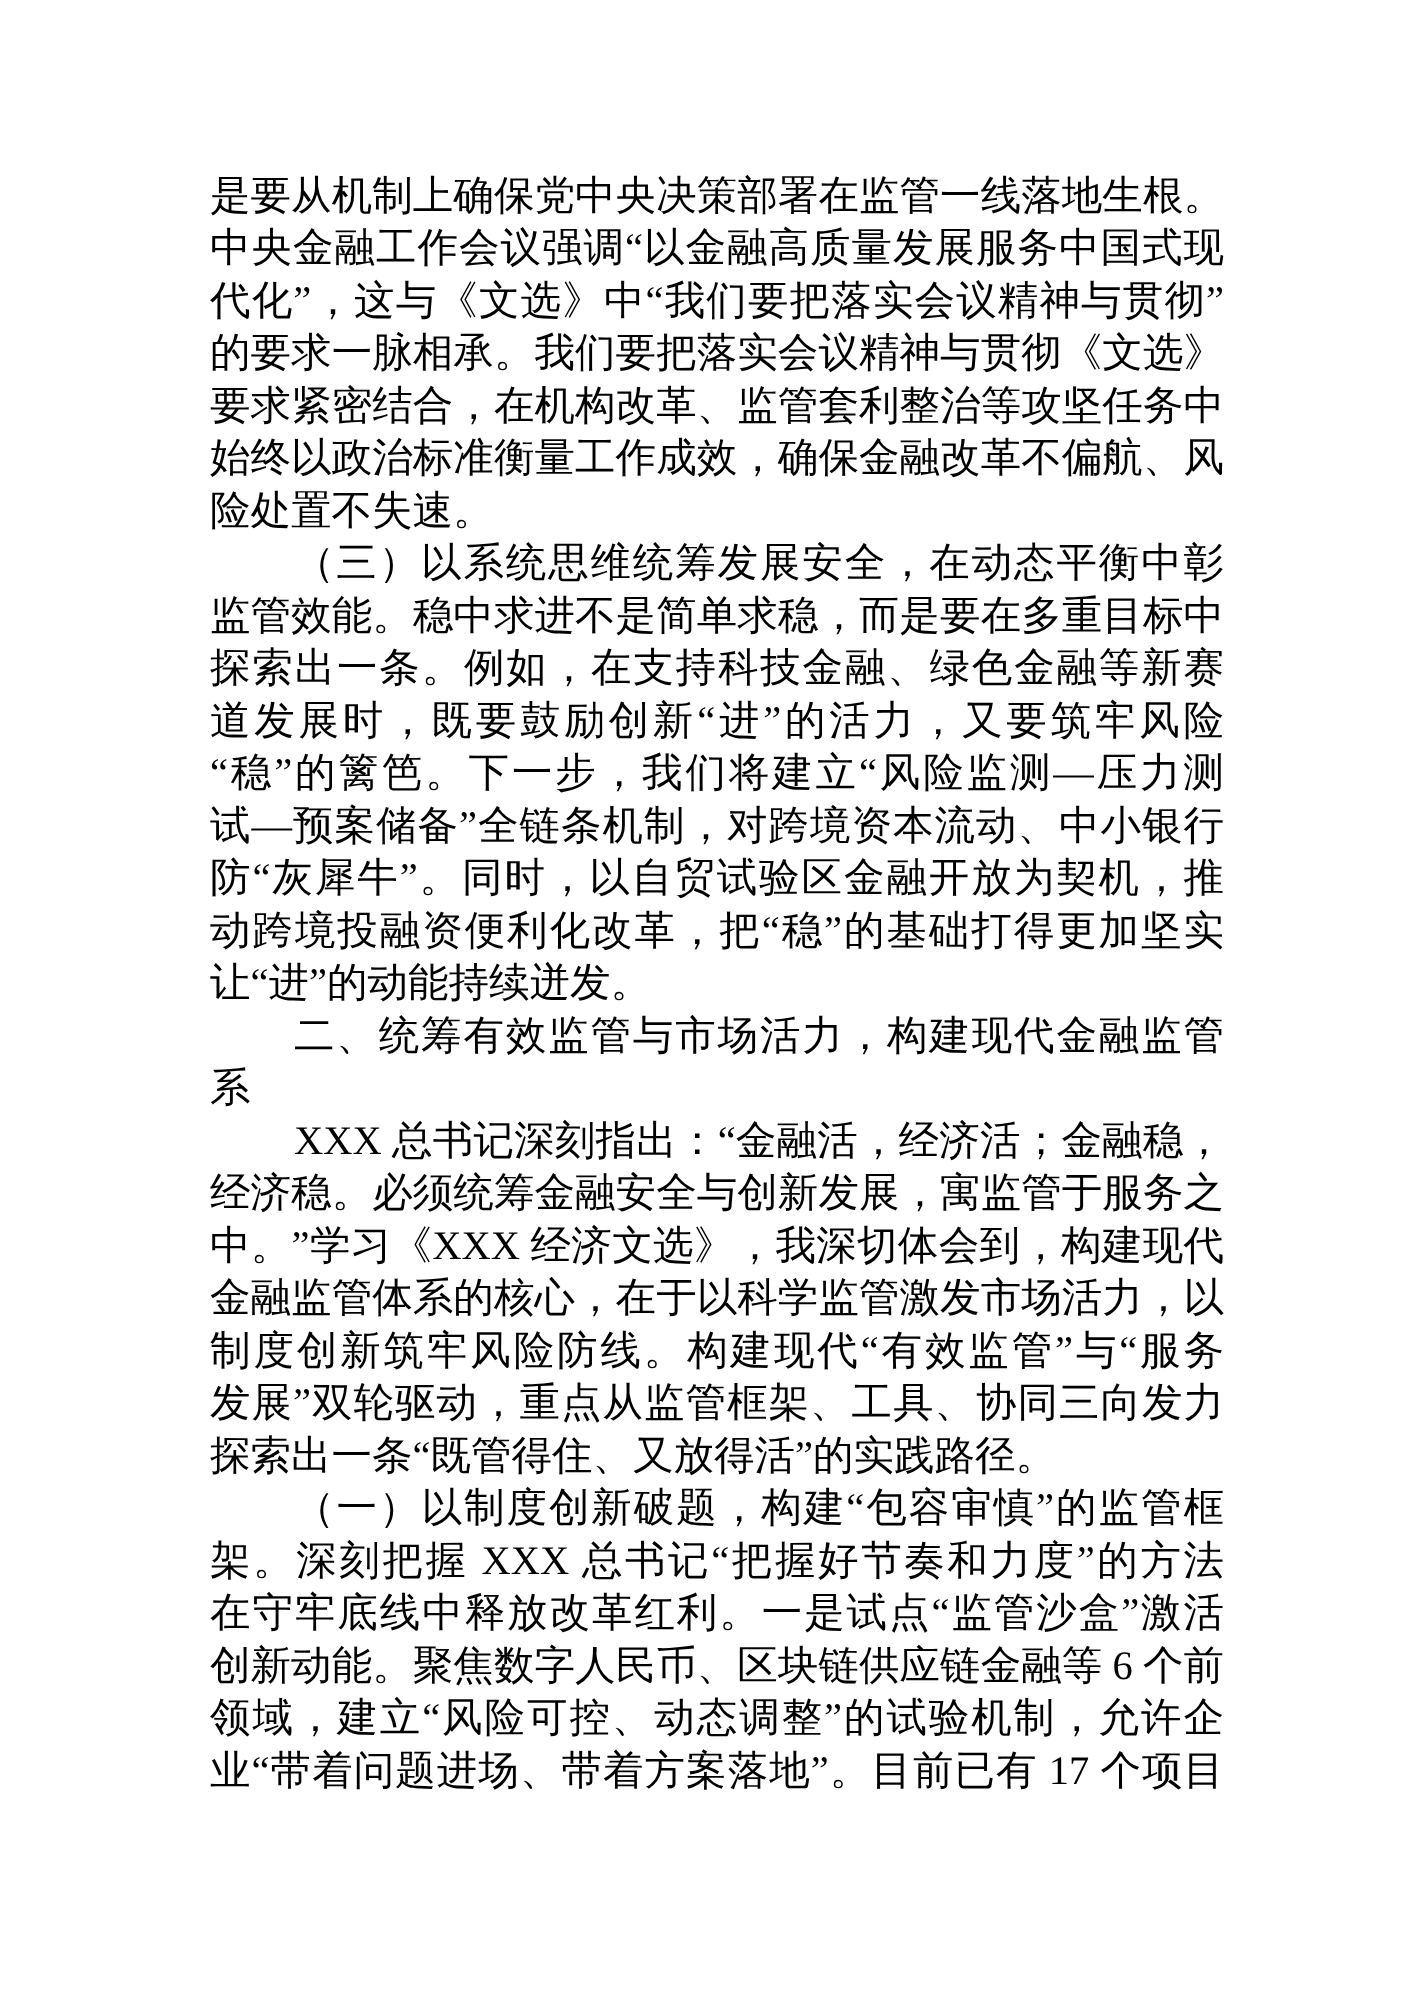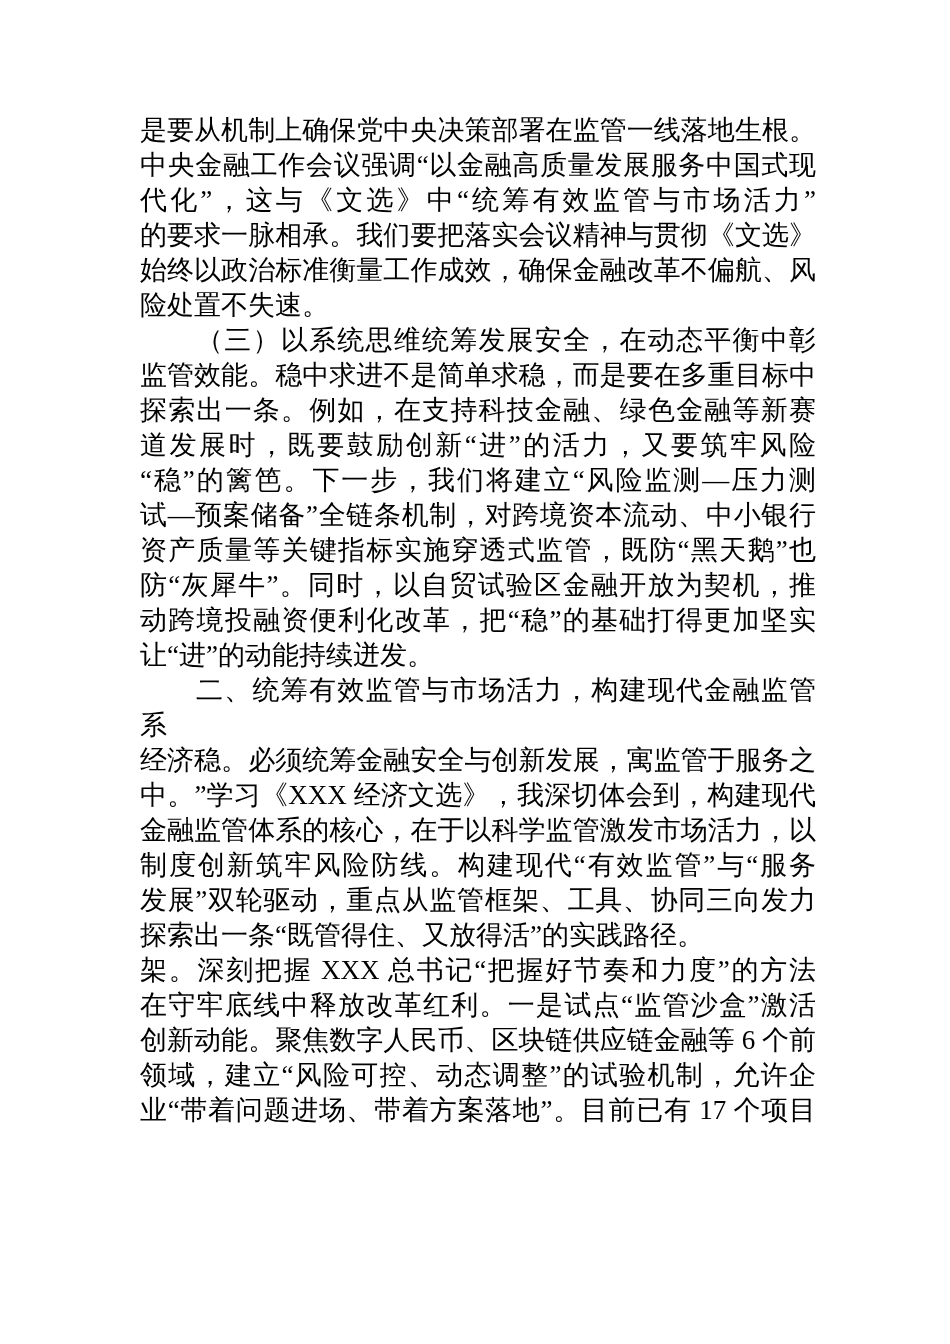--- a/index.html
+++ b/index.html
@@ -40,41 +40,43 @@
     text-align-last: left;
   }
 </style>
 </head>
 <body>
 
 <div class="page">
   <div class="text-block">
       <div class="line">是要从机制上确保党中央决策部署在监管一线落地生根。</div>
       <div class="line">中央金融工作会议强调“以金融高质量发展服务中国式现</div>
-      <div class="line">代化”，这与《文选》中“统筹有效监管与市场活力”</div>
+      <div class="line">代化”，这与《文选》中“我们要把落实会议精神与贯彻”</div>
       <div class="line">的要求一脉相承。我们要把落实会议精神与贯彻《文选》</div>
+      <div class="line">要求紧密结合，在机构改革、监管套利整治等攻坚任务中</div>
       <div class="line">始终以政治标准衡量工作成效，确保金融改革不偏航、风</div>
       <div class="line end">险处置不失速。</div>
       <div class="line indent">（三）以系统思维统筹发展安全，在动态平衡中彰显</div>
       <div class="line">监管效能。稳中求进不是简单求稳，而是要在多重目标中</div>
       <div class="line">探索出一条。例如，在支持科技金融、绿色金融等新赛</div>
       <div class="line">道发展时，既要鼓励创新“进”的活力，又要筑牢风险</div>
       <div class="line">“稳”的篱笆。下一步，我们将建立“风险监测—压力测</div>
       <div class="line">试—预案储备”全链条机制，对跨境资本流动、中小银行</div>
-      <div class="line">资产质量等关键指标实施穿透式监管，既防“黑天鹅”也</div>
       <div class="line">防“灰犀牛”。同时，以自贸试验区金融开放为契机，推</div>
       <div class="line">动跨境投融资便利化改革，把“稳”的基础打得更加坚实</div>
       <div class="line end">让“进”的动能持续迸发。</div>
       <div class="line indent">二、统筹有效监管与市场活力，构建现代金融监管体</div>
       <div class="line end">系</div>
+      <div class="line indent">XXX 总书记深刻指出：“金融活，经济活；金融稳，</div>
       <div class="line">经济稳。必须统筹金融安全与创新发展，寓监管于服务之</div>
       <div class="line">中。”学习《XXX 经济文选》，我深切体会到，构建现代</div>
       <div class="line">金融监管体系的核心，在于以科学监管激发市场活力，以</div>
       <div class="line">制度创新筑牢风险防线。构建现代“有效监管”与“服务</div>
       <div class="line">发展”双轮驱动，重点从监管框架、工具、协同三向发力</div>
       <div class="line end">探索出一条“既管得住、又放得活”的实践路径。</div>
+      <div class="line indent">（一）以制度创新破题，构建“包容审慎”的监管框</div>
       <div class="line">架。深刻把握 XXX 总书记“把握好节奏和力度”的方法论，</div>
       <div class="line">在守牢底线中释放改革红利。一是试点“监管沙盒”激活</div>
       <div class="line">创新动能。聚焦数字人民币、区块链供应链金融等 6 个前沿</div>
       <div class="line">领域，建立“风险可控、动态调整”的试验机制，允许企</div>
       <div class="line">业“带着问题进场、带着方案落地”。目前已有 17 个项目</div>
     </div>
 </div>
 
 </body></html>

